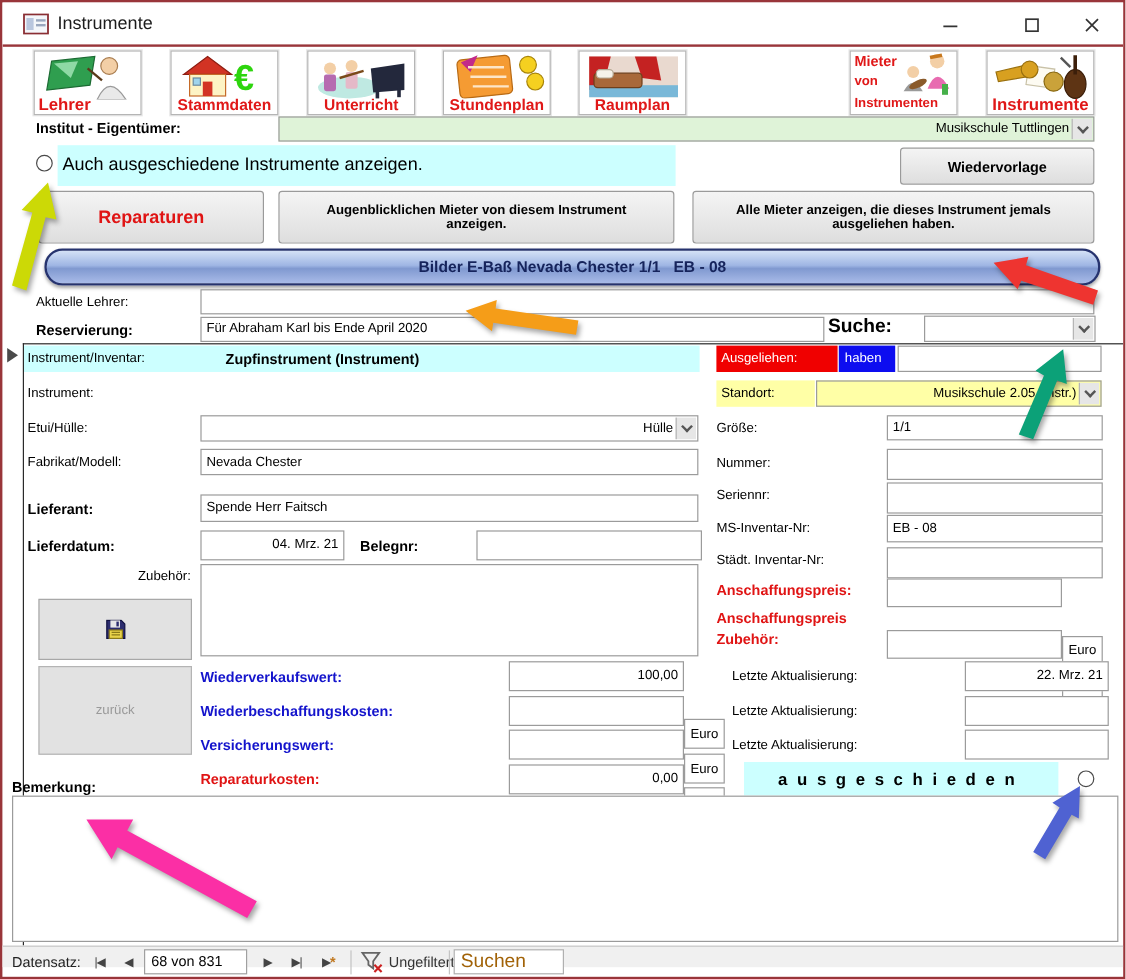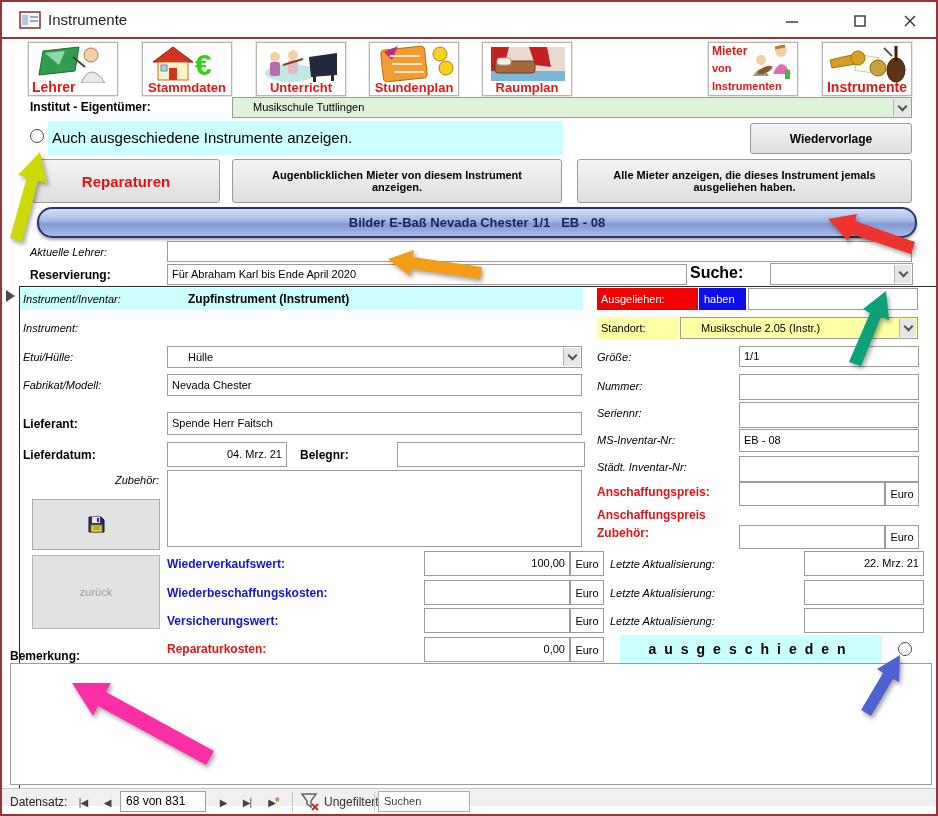--- a/index.html
+++ b/index.html
@@ -13,40 +13,40 @@
               background:#fff; border-bottom:2px solid #99353a; }
   .title { position:absolute; left:46px; top:9px; font-size:15px; color:#1c1c1c; }
   .winbtn { position:absolute; top:6px; width:40px; height:26px; display:flex;
             align-items:center; justify-content:center; }
   
   .tbtn { position:absolute; top:2px; height:54px; width:90px; background:#fff;
           border:1px solid #b5b5b5; box-shadow:0 0 0 1px #e8e8e8; }
   .tlbl { position:absolute; bottom:1px; width:100%; text-align:center;
           color:#e01818; font-weight:bold; font-size:13px; line-height:13px; }
   
-  .lbl  { position:absolute; font-size:11px; color:#000; white-space:nowrap;font-style:italic; }
+  .lbl  { position:absolute; font-size:11px; color:#000; white-space:nowrap; }
   .lblb { position:absolute; font-size:12px; color:#000; font-weight:bold; white-space:nowrap; }
   .fld  { position:absolute; background:#fff; border:1px solid #9b9b9b;
           font-size:11px; color:#000; padding:0 4px; overflow:hidden; white-space:pre; }
   .fldr { text-align:right; }
   .combo { position:absolute; background:#fff; border:1px solid #9b9b9b;
-           font-size:11px; color:#000; padding:0 20px 0 20px; overflow:hidden; white-space:nowrap; }
+           font-size:11px; color:#000; padding:0 20px 0 4px; overflow:hidden; white-space:nowrap;text-align:right; }
   .dd { position:absolute; right:1px; top:1px; bottom:1px; width:17px; background:#e6e6e6;
         border-left:1px solid #b5b5b5; display:flex; align-items:center; justify-content:center; }
   .chev { width:7px; height:7px; border-left:2px solid #555; border-bottom:2px solid #555;
           transform:rotate(-45deg); margin-top:-3px; }
   .gbtn { position:absolute; background:linear-gradient(#f4f4f4,#dedede); border:1px solid #9a9a9a;
           border-radius:3px; display:flex; align-items:center; justify-content:center;
           text-align:center; font-weight:bold; color:#000; }
   .redlbl { position:absolute; font-size:12px; font-weight:bold; color:#e01414; white-space:nowrap; }
   .bluelbl { position:absolute; font-size:12px; font-weight:bold; color:#1414cc; white-space:nowrap; }
   .radio { position:absolute; width:14px; height:14px; border:1px solid #4a4a4a;
            border-radius:50%; background:#fff; }
   .eurobox { position:absolute; background:#fff; border:1px solid #9b9b9b; font-size:11px;
-             display:flex; align-items:center; justify-content:center; }
+             display:flex; align-items:center; justify-content:center;margin-top:48px; }
   .cyan { background:#ccffff; }
   .sep { position:absolute; width:1px; background:#c4c4c4; }
   .arrow { position:absolute; left:0; top:0; pointer-events:none;
            filter:drop-shadow(2px 3px 2px rgba(0,0,0,0.35)); }
   .navglyph { font-size:10px; color:#444; letter-spacing:-1px; cursor:default; }
   .navbtn { position:absolute; top:0; height:26px; display:flex; align-items:center; justify-content:center; width:22px; }
 </style>
 </head>
 <body>
 
@@ -325,21 +325,21 @@
       <span class="navglyph">▶</span>
         <span style="color:#c07820;font-weight:bold;font-size:12px">*</span>
     </div>
     <div class="sep" style="left:290px;top:3px;height:20px"></div>
     <svg class="abs" style="left:298px;top:4px" width="20" height="18" viewBox="0 0 20 18">
       <path d="M2 1 H16 L11 8 V14 L7 11 V8 Z" fill="none" stroke="#666" stroke-width="1.5"></path>
       <path d="M12 11 L18 17 M18 11 L12 17" stroke="#cc2222" stroke-width="1.8"></path>
     </svg>
     <div class="abs" style="left:322px;top:6px;font-size:12px;color:#333">Ungefiltert</div>
     <div class="sep" style="left:372px;top:3px;height:20px"></div>
-    <div class="abs" style="left:376px;top:2px;width:92px;height:21px;background:#fff;border:1px solid #b0b0b0;font-size:11px;line-height:19px;padding-left:5px;color:#404040">Suchen</div>
+    <div class="abs" style="left:376px;top:2px;width:92px;height:21px;background:#fff;border:1px solid #b0b0b0;font-size:16px;line-height:19px;padding-left:5px;color:#a16207">Suchen</div>
   </div>
 
   <svg class="arrow" width="938" height="816" viewBox="0 0 938 816">
     <polygon points="38,150 16,173 25,175 8,236 20,240 36,179 45,181" fill="#ccd906"></polygon>
     <polygon points="826,217 846,239 849,232 909,252 913,240 853,219 855,212" fill="#ee3430"></polygon>
     <polygon points="386,257 408,274 409,267 478,277 480,265 411,255 412,248" fill="#f59d18"></polygon>
     <polygon points="884,289 861,307 868,311 847,360 859,364 879,315 887,318" fill="#0ca178"></polygon>
     <polygon points="898,653 875,667 881,671 859,708 869,714 891,677 897,680" fill="#4f62d2"></polygon>
     <polygon points="70,681 91,714 96,704 204,763 212,749 104,690 109,681" fill="#fb2fa5"></polygon>
   </svg>

